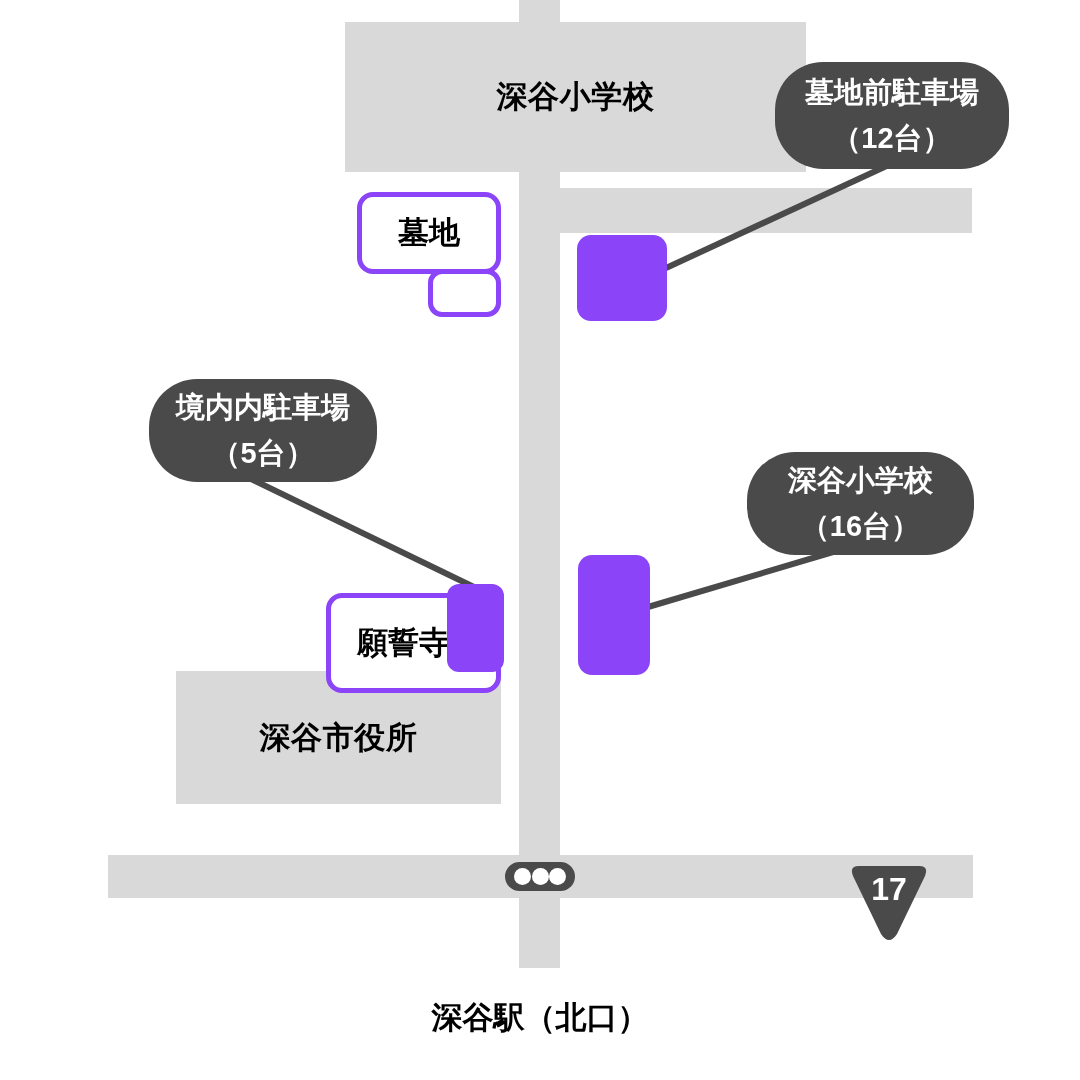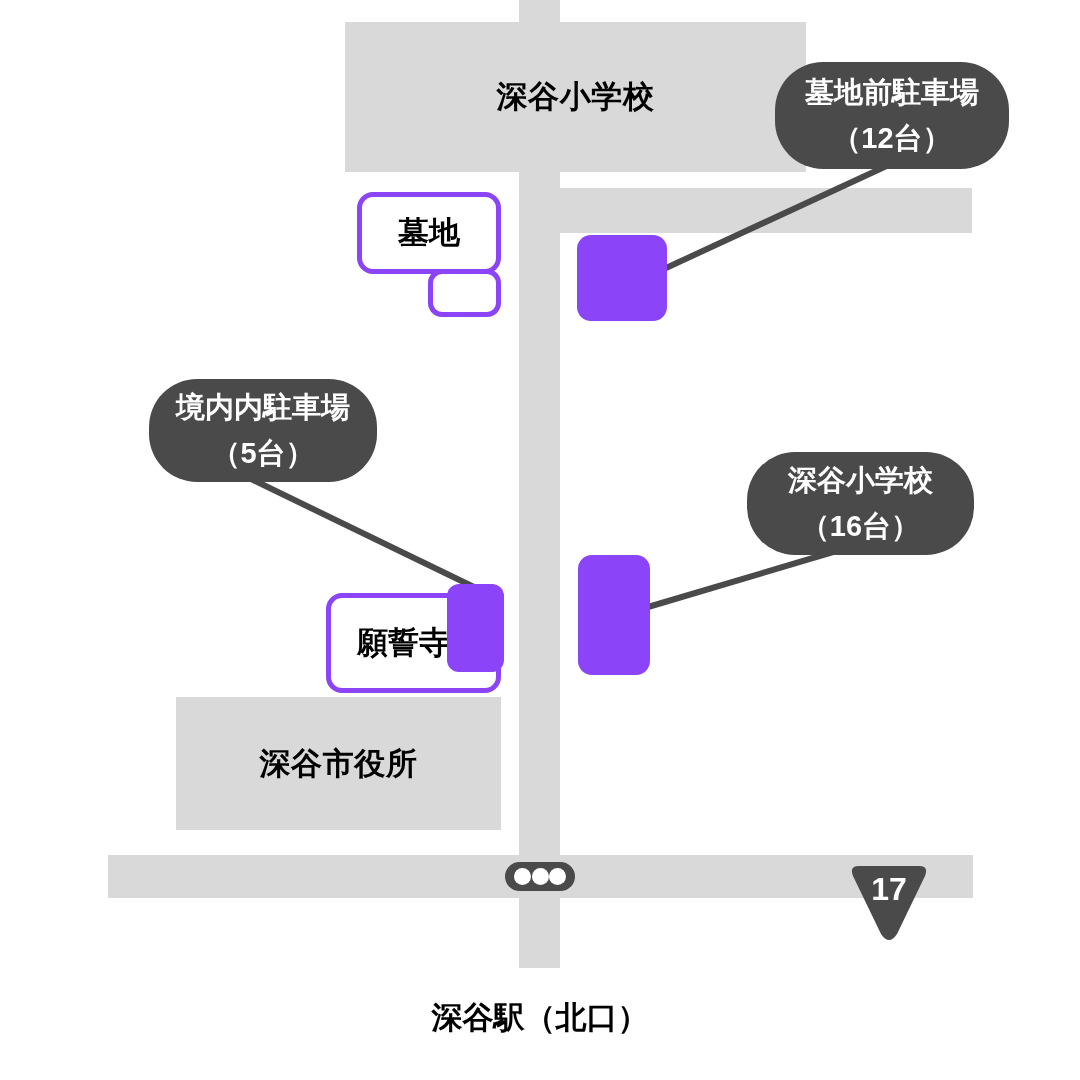--- a/index.html
+++ b/index.html
@@ -160,21 +160,21 @@
   <div class="road" style="left:519px; top:0px; width:41px; height:968px;"></div>
 
   <div class="road" style="left:556px; top:188px; width:416px; height:45px;"></div>
 
   <div class="road" style="left:108px; top:855px; width:865px; height:43px;"></div>
 
   <div class="building" style="left:345px; top:22px; width:461px; height:150px;">
     <span class="b-label">深谷小学校</span>
   </div>
 
-  <div class="building" style="left:176px; top:697px; width:325px; height:133px;">
+  <div class="building" style="left:176px; top:671px; width:325px; height:133px;">
     <span class="b-label">深谷市役所</span>
   </div>
 
   <div class="outline-area" style="left:357px; top:192px; width:144px; height:82px;">
     <span class="o-label">墓地</span>
   </div>
 
   <div class="outline-area" style="left:428px; top:269px; width:73px; height:48px; border-radius:14px;">
     <span class="o-label"></span>
   </div>

